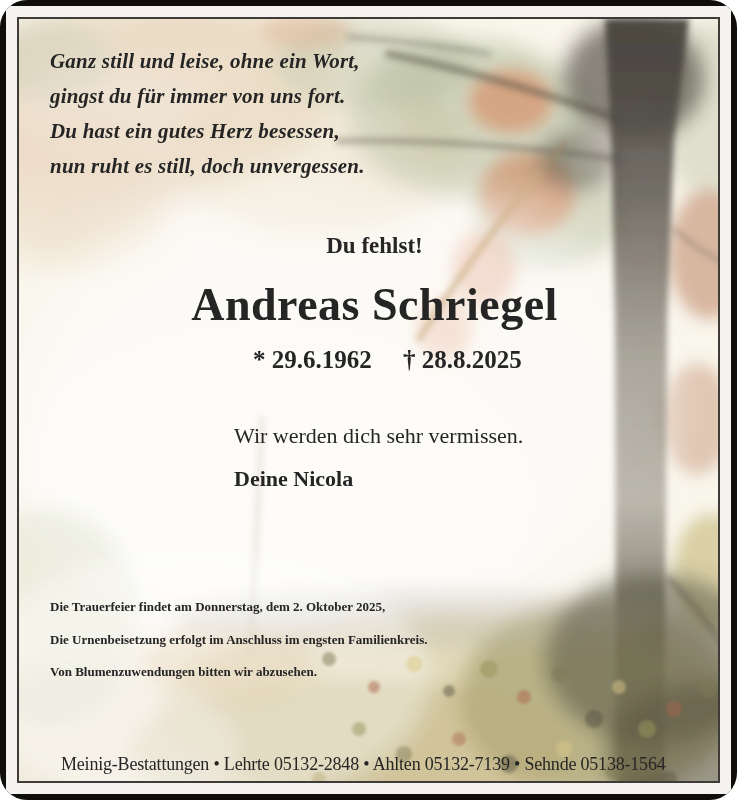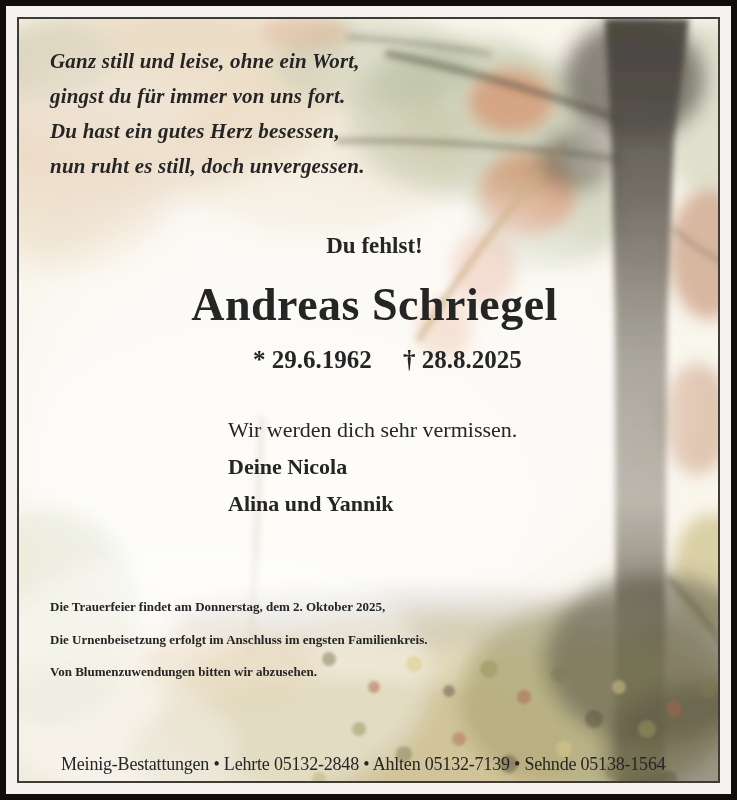--- a/index.html
+++ b/index.html
@@ -3,20 +3,21 @@
 <meta charset="utf-8">
 <style>
   html, body { margin: 0; padding: 0; background: #ffffff; }
   .stage {
     position: relative;
     width: 737px;
     height: 800px;
     background: #0f0e0c; 
     overflow: hidden;
     font-family: "Liberation Serif", "DejaVu Serif", serif;
+    border-radius: 27px;
   }
   .frame-white {
     position: absolute;
     inset: 6px;
     background: #f4f3f0; 
   }
   .card {
     position: absolute;
     inset: 11px;
     border: 2px solid #3f3c38; 
@@ -72,21 +73,21 @@
     font-weight: 700;
   }
   .dates .birth { position: absolute; left: 236px; margin-left: 11px; }
   .dates .death { position: absolute; left: 397px; }
   .family {
     position: absolute;
     left: 222px; top: 405px;
     font-size: 22px;
     line-height: 37px;
   }
-  .family p { margin: 0; }
+  .family p { margin: 6px; }
   .family .farewell { font-weight: 400; }
   .family .mourner { font-weight: 700; }
   .details {
     position: absolute;
     left: 44px; top: 585px;
     font-size: 13px;
     line-height: 32.5px;
     font-weight: 700;
   }
   .details p { margin: 0; }
@@ -240,21 +241,20 @@
         <h1 class="name">Andreas Schriegel</h1>
 
         <div class="dates">
           <span class="birth">* 29.6.1962</span>
           <span class="death">† 28.8.2025</span>
         </div>
 
         <div class="family">
           <p class="farewell">Wir werden dich sehr vermissen.</p>
           <p class="mourner">Deine Nicola</p>
-          <p class="mourner">Alina und Yannik</p>
         </div>
 
         <div class="details">
           <p>Die Trauerfeier findet am Donnerstag, dem 2. Oktober 2025,</p>
           <p>Die Urnenbeisetzung erfolgt im Anschluss im engsten Familienkreis.</p>
           <p>Von Blumenzuwendungen bitten wir abzusehen.</p>
         </div>
 
         <p class="footer-line">Meinig-Bestattungen • Lehrte 05132-2848 • Ahlten 05132-7139 • Sehnde 05138-1564</p>
 

